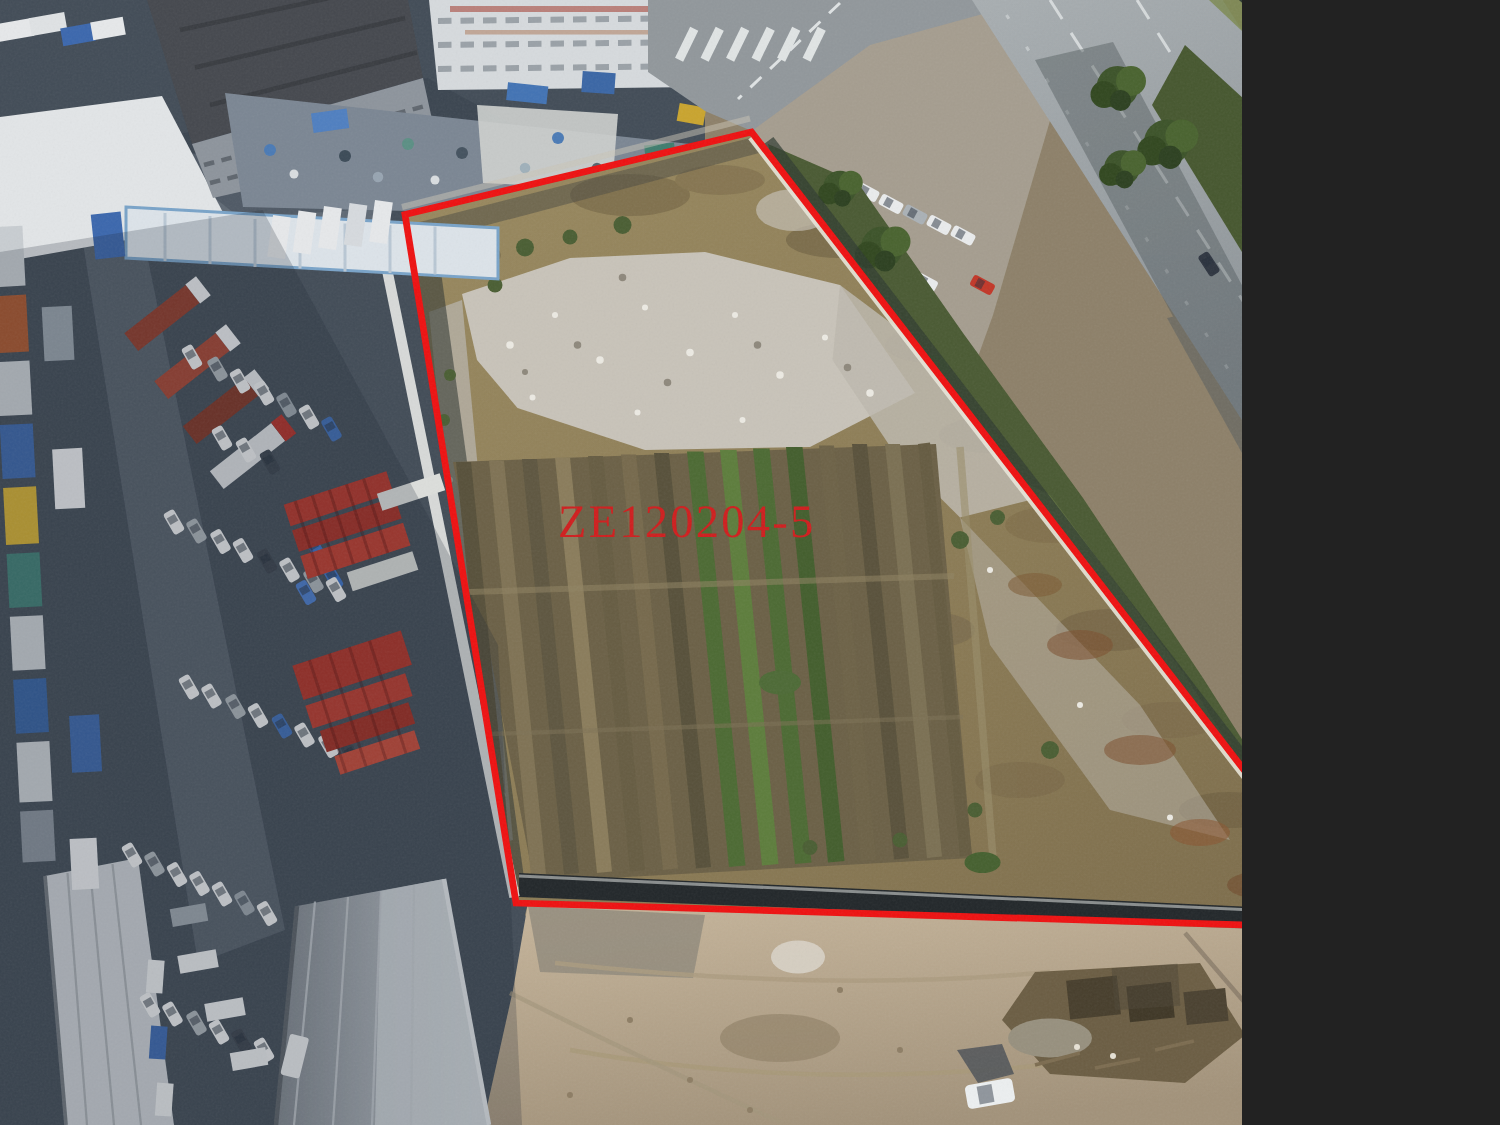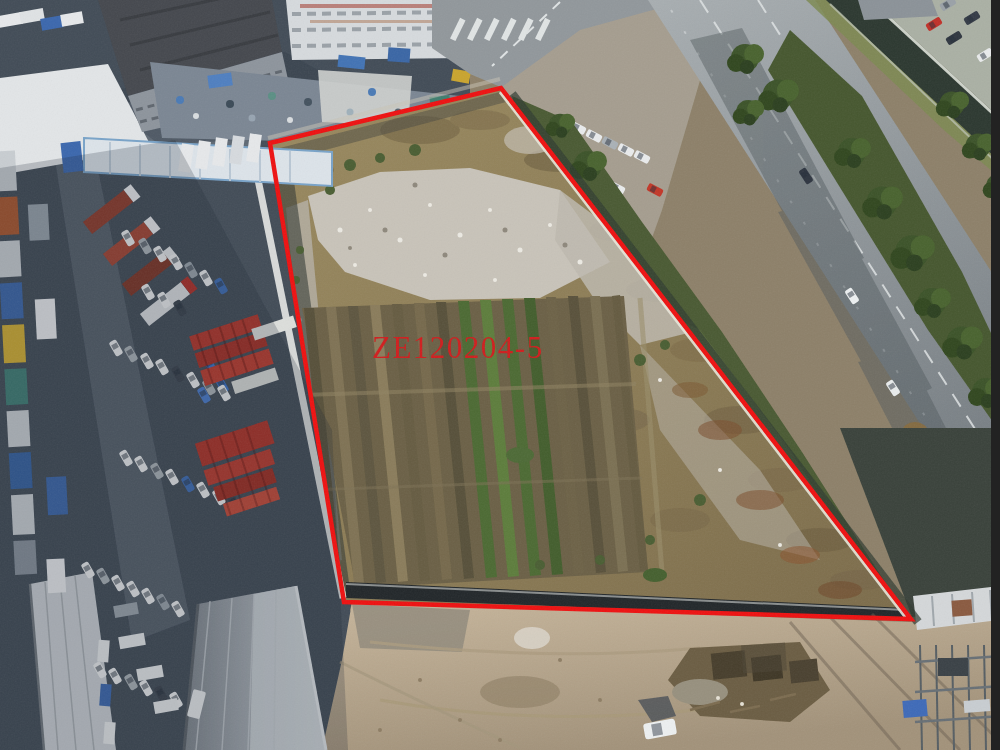--- a/index.html
+++ b/index.html
@@ -1,16 +1,16 @@
 <!DOCTYPE html>
 <html><head>
 <meta charset="utf-8">
 <style>
   html,body{margin:0;padding:0;background:#222;}
-  #stage{position:relative;width:991px;height:750px;overflow:hidden;
+  #stage{position:relative;width:828px;height:750px;overflow:hidden;
          font-family:"Liberation Sans",sans-serif;}
   #stage svg{display:block;width:1000px;height:750px;}
   text.parcel-label{font-family:"Liberation Serif",serif;font-size:31px;
                     letter-spacing:1.5px;font-weight:500;}
 </style>
 </head>
 <body>
 
 <div id="stage">
 <svg viewBox="0 0 1000 750">

